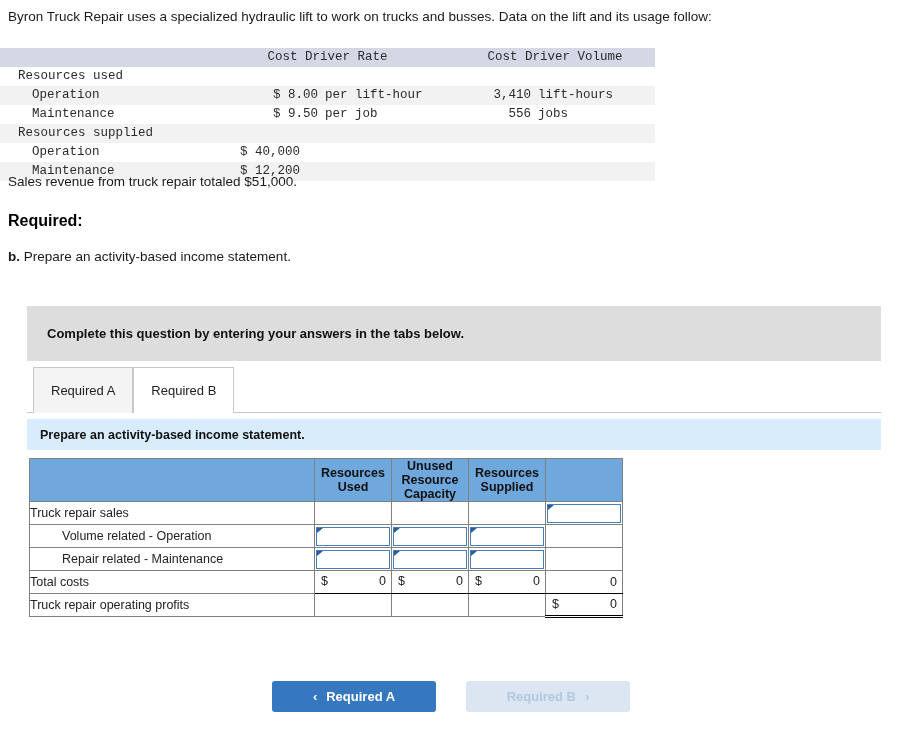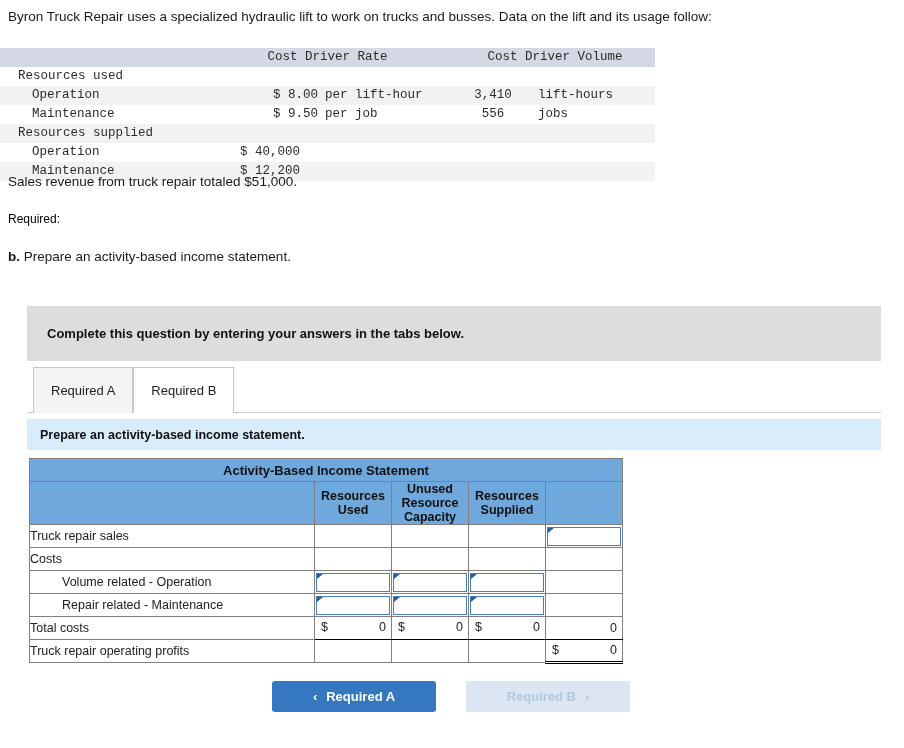--- a/index.html
+++ b/index.html
@@ -52,40 +52,40 @@
   .dt-label   { width: 200px; padding-left: 0px !important; }
   .dt-rate    { width: 255px; text-align: left; }
   .dt-volume  { width: 200px; text-align: left; }
   .dt-head-rate   { text-align: center; }
   .dt-head-volume { text-align: center; }
   .ind1 { padding-left: 18px !important; }
   .ind2 { padding-left: 32px !important; margin-left: 31px; }
   .num-rate  { display:inline-block; width: 118px; text-align: right; }
   .unit-rate { display:inline-block; padding-left: 7px; }
   .num-rate-supplied { display:inline-block; width: 100px; text-align: right; }
-  .num-vol   { display:inline-block; width: 76px; text-align: center; }
+  .num-vol   { display:inline-block; width: 76px; text-align: right; }
   .unit-vol  { display:inline-block; padding-left: 7px; }
 
   
   .sales-line {
     position: absolute;
     left: 8px;
     top: 174px;
     font-size: 13.5px;
     color: #1a1a1a;
     text-align: right;
   }
 
   
   .required-head {
     position: absolute;
     left: 8px;
     top: 212px;
-    font-size: 12px;
-    font-weight: normal;
+    font-size: 16px;
+    font-weight: bold;
     color: #000;
   }
   .req-list {
     position: absolute;
     left: 8px;
     top: 247px;
     font-size: 13.5px;
     color: #1a1a1a;
     line-height: 19px;
   }
@@ -369,23 +369,20 @@
 <div class="stmt-wrap">
 <table class="stmt">
   <colgroup>
     <col class="c-label">
         <col class="c-ru">
         <col class="c-urc">
         <col class="c-rs">
         <col class="c-tot">
   </colgroup>
   <tbody>
-    <tr class="title-row">
-      <td colspan="5">Activity-Based Income Statement</td>
-    </tr>
 
     <tr class="head-row">
       <td></td>
       <td>Resources Used</td>
       <td>Unused Resource Capacity</td>
       <td>Resources Supplied</td>
       <td></td>
     </tr>
 
     <tr>
@@ -393,27 +390,20 @@
       <td></td>
       <td></td>
       <td></td>
       <td>
         <span class="incell">
           <input type="text" value="" style="">
         </span>
       </td>
     </tr>
 
-    <tr>
-      <td class="lbl">Costs</td>
-      <td></td>
-      <td></td>
-      <td></td>
-      <td></td>
-    </tr>
 
     <tr>
       <td class="lbl indent">Volume related - Operation</td>
       <td>
         <span class="incell">
           <input type="text" value="" style="">
         </span>
       </td>
       <td>
         <span class="incell">

